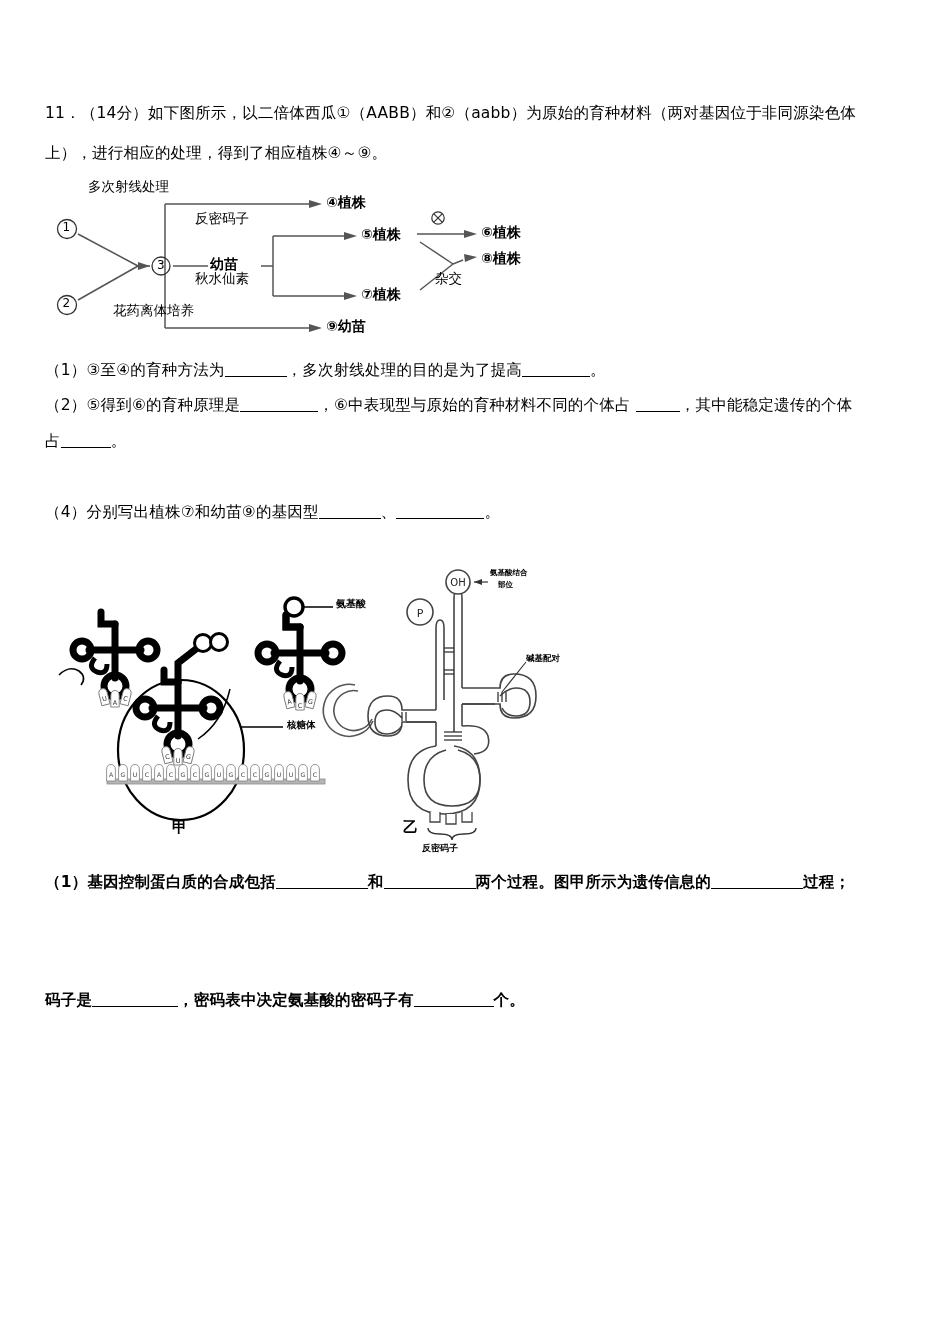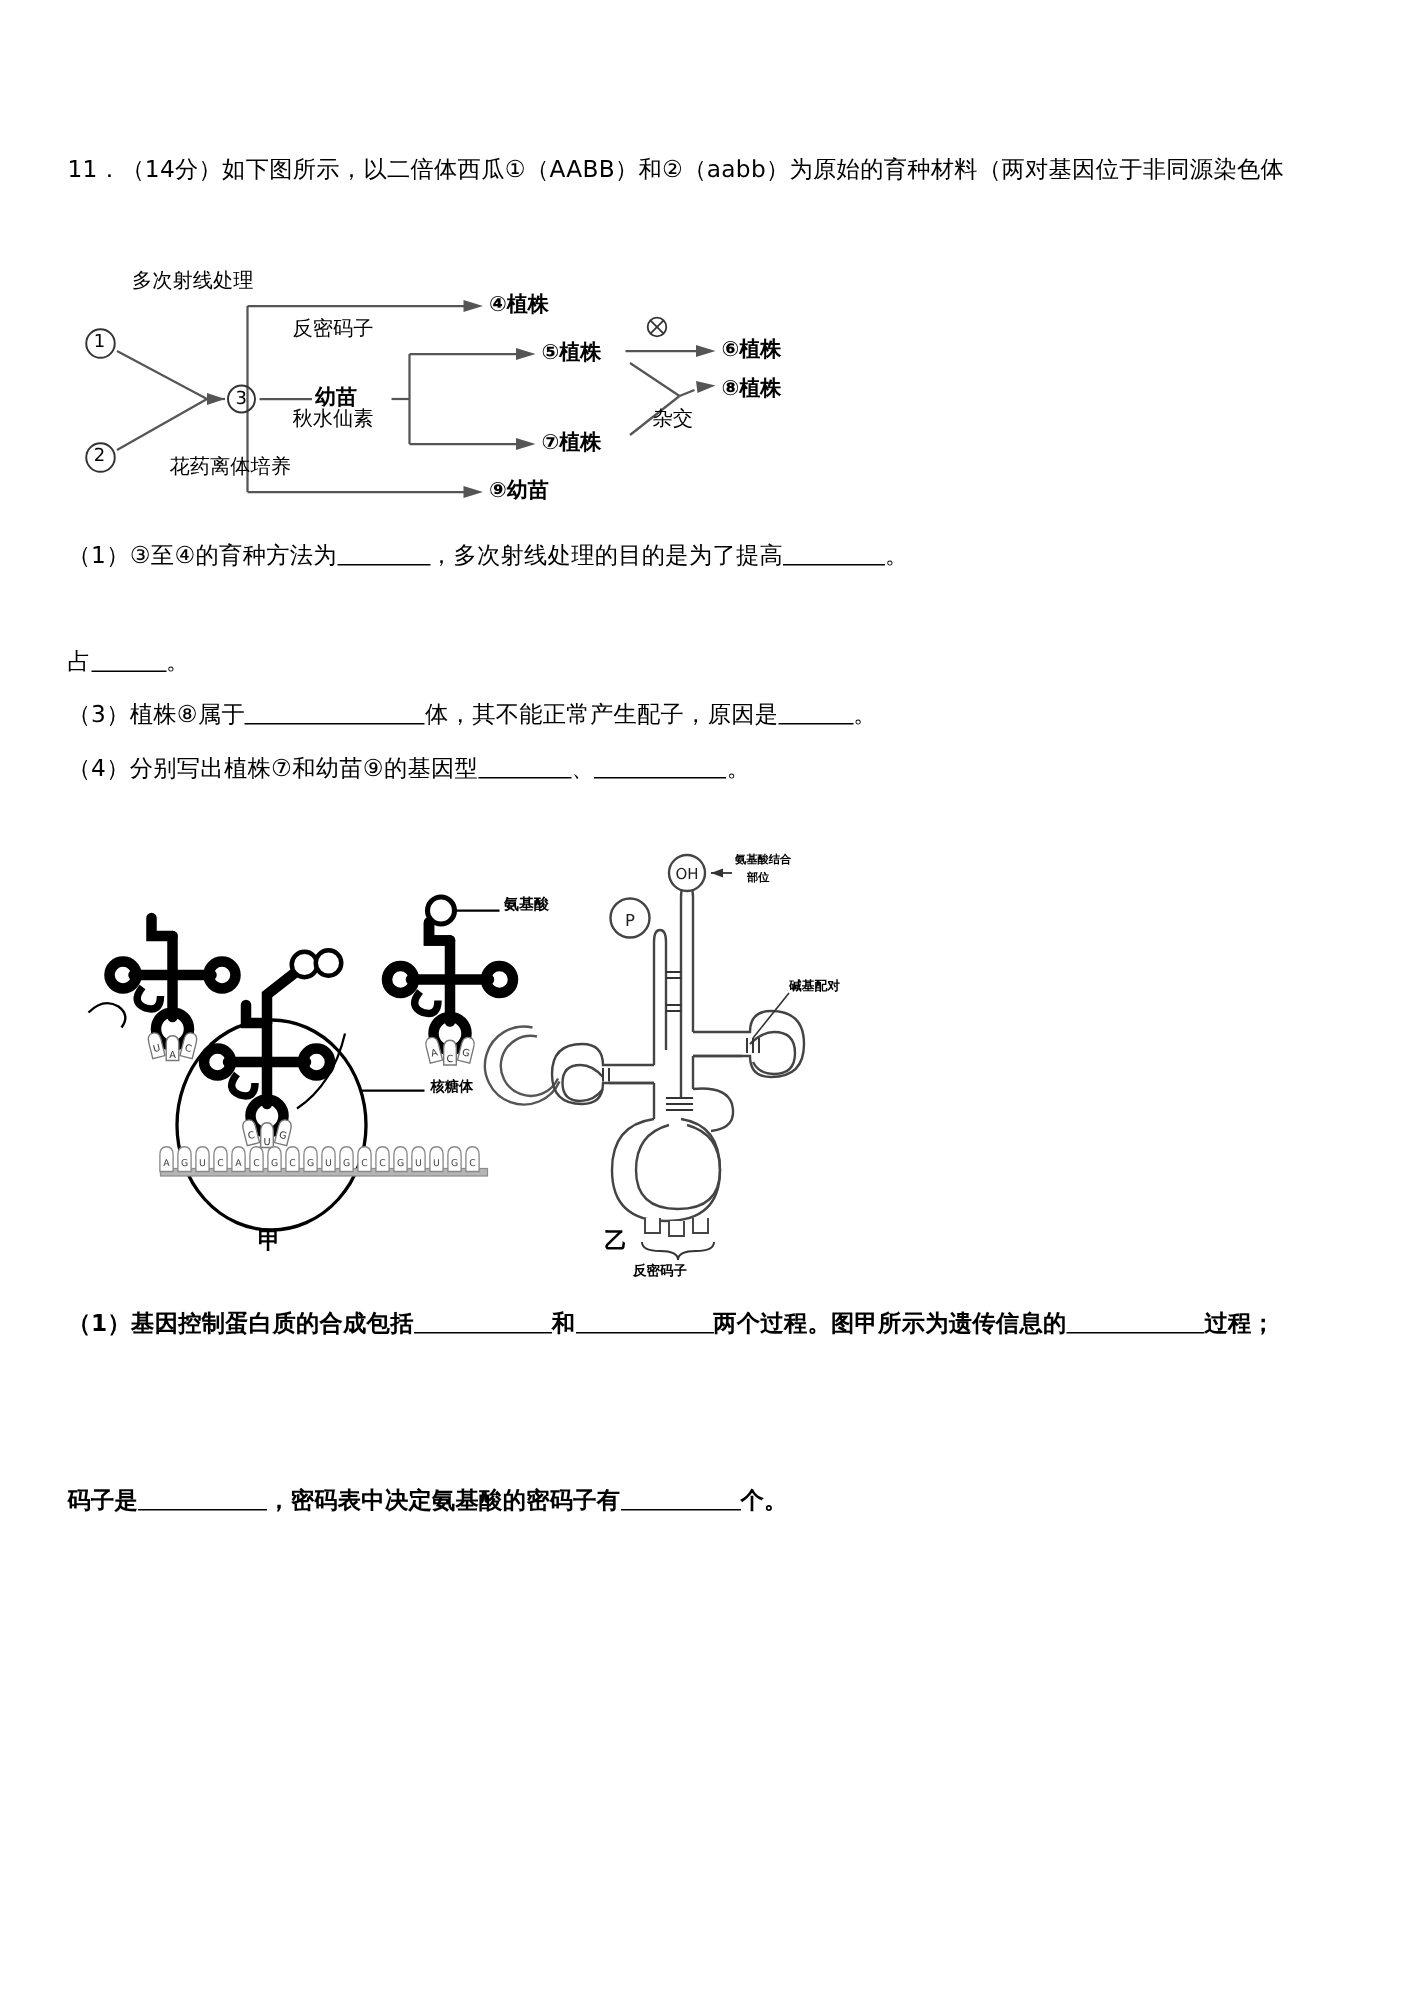--- a/index.html
+++ b/index.html
@@ -103,20 +103,23 @@
   svg { display: block; overflow: visible; }
 </style>
 </head>
 <body>
 
 <div class="page">
 
   <div class="qtext" style="left:45px; top:93px;">
     <span>11．</span><span>（14分）</span><span>如下图所示，以二倍体西瓜①（AABB）和②（aabb）为原始的育种材料（两对基因位于非同源染色体</span>
   </div>
+  <div class="qtext" style="left:45px; top:133px;">
+    <span>上），进行相应的处理，得到了相应植株④～⑨。</span>
+  </div>
 
   <div id="flow">
     <svg width="500" height="175" viewBox="0 0 500 175">
       <g stroke="#555" stroke-width="1.5" fill="none">
 
         <line x1="33" y1="62" x2="93" y2="94"></line>
 
         <line x1="33" y1="128" x2="93" y2="94"></line>
 
         <line x1="93" y1="94" x2="105" y2="94"></line>
@@ -183,27 +186,27 @@
 
     <span class="fl-node" style="left:436px; top:52px;">⑥植株</span>
     <span class="fl-node" style="left:436px; top:78px;">⑧植株</span>
     <span class="fl-txt" style="left:390px; top:98px;">杂交</span>
   </div>
 
   <div class="qtext" style="left:45px; top:350px;">
     <span>（1）</span><span>③至④的育种方法为</span><span class="blank" style="width:62px;"></span><span>，多次射线处理的目的是为了提高</span><span class="blank" style="width:68px;"></span><span>。</span>
   </div>
 
+  <div class="qtext" style="left:45px; top:385px;">
+    <span>（2）</span><span>⑤得到⑥的育种原理是</span><span class="blank" style="width:78px;"></span><span>，⑥中表现型与原始的育种材料不同的个体占 </span><span class="blank" style="width:44px;"></span><span>，其中能稳定遗传的个体</span>
+  </div>
   <div class="qtext" style="left:45px; top:421px;">
     <span>占</span><span class="blank" style="width:50px;"></span><span>。</span>
   </div>
 
-  <div class="qtext" style="left:45px; top:456px;">
-    <span>（3）</span><span>植株⑧属于</span><span class="blank" style="width:120px;"></span><span>体，其不能正常产生配子，原因是</span><span class="blank" style="width:50px;"></span><span>。</span>
-  </div>
 
   <div class="qtext" style="left:45px; top:492px;">
     <span>（4）</span><span>分别写出植株⑦和幼苗⑨的基因型</span><span class="blank" style="width:62px;"></span><span>、</span><span class="blank" style="width:88px;"></span><span>。</span>
   </div>
 
 
   <div id="fig-jia">
     <svg width="320" height="270" viewBox="0 0 320 270">
       <defs>
 

